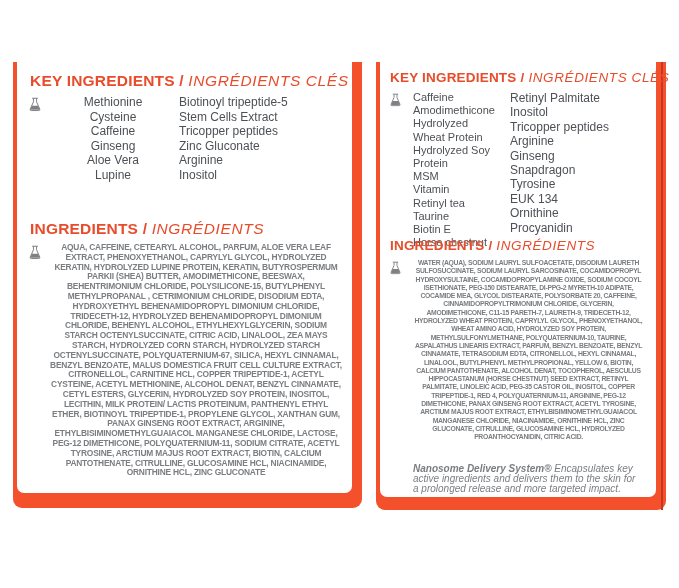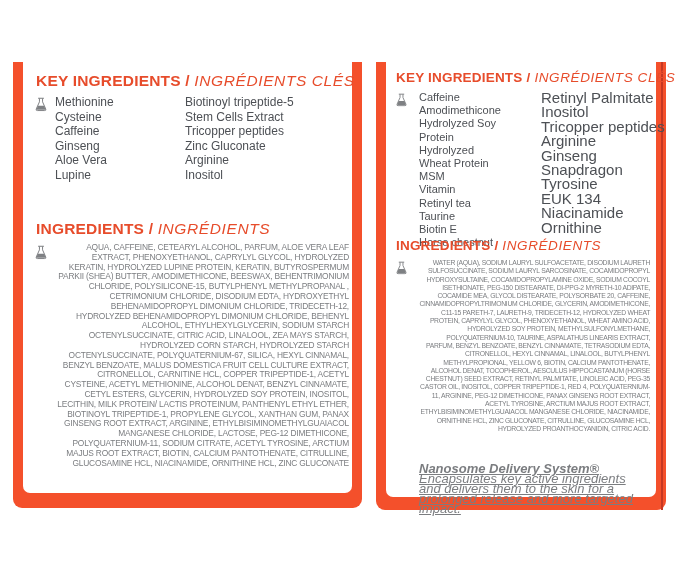--- a/index.html
+++ b/index.html
@@ -10,55 +10,55 @@
   html,body{background:#FFFFFF;}
   body{width:679px;height:588px;position:relative;overflow:hidden;
        font-family:"Liberation Sans","DejaVu Sans",sans-serif;}
   .page{position:absolute;inset:0;background:#FFFFFF;}
 
   .panel{position:absolute;background:var(--frame);border-radius:0 0 9px 9px;}
   .panel-left{left:13px;top:62px;width:349px;height:446px;}
   .panel-right{left:376px;top:62px;width:290px;height:448px;}
   .edge-line{position:absolute;right:3px;top:0;bottom:0;width:2px;background:var(--edge_line);}
 
-  .inner{position:absolute;left:10px;right:10px;top:0;background:var(--card);
+  .inner{position:absolute;left:4px;right:10px;top:0;background:var(--card);
          border-radius:0 0 7px 7px;}
   .panel-left .inner{bottom:15px;}
   .panel-right .inner{bottom:13px;}
 
   .hdr{position:absolute;color:var(--header);font-weight:bold;white-space:nowrap;letter-spacing:.2px;}
   .hdr .fr{font-weight:normal;font-style:italic;letter-spacing:.6px;}
   .hdr-lg{font-size:15.5px;}
   .hdr-sm{font-size:13.5px;}
 
   .l-key-hdr{left:13px;top:10px;}
   .l-flask1{left:11px;top:35px;}
-  .l-c1{left:32px;top:33px;width:128px;}
+  .l-c1{left:32px;top:33px;width:128px;text-align:center;}
   .l-c2{left:162px;top:33px;width:165px;}
   .l-inci-hdr{left:13px;top:158px;}
   .l-flask2{left:11px;top:183px;}
   .l-inci{left:32px;top:181px;width:294px;font-size:8.4px;line-height:9.8px;letter-spacing:-0.2px;}
 
   .r-key-hdr{left:10px;top:8px;}
   .r-flask1{left:9px;top:31px;}
   .r-c1{left:33px;top:29px;width:80px;}
   .r-c2{left:130px;top:29px;width:135px;}
   .r-c1{font-size:11px;line-height:13.2px;}
-  .r-c2{font-size:15px;line-height:14.4px;margin-left:25px;}
+  .r-c2{font-size:12px;line-height:14.4px;}
   .r-inci-hdr{left:10px;top:176px;}
   .r-flask2{left:9px;top:199px;}
   .r-inci{left:33px;top:197px;width:231px;font-size:6.8px;line-height:8.3px;letter-spacing:-0.3px;}
 
   .keylist{position:absolute;color:var(--key_text);}
   .l-c1,.l-c2{font-size:12px;line-height:14.6px;}
-  .inci{position:absolute;color:var(--inci_text);text-align:right;}
+  .inci{position:absolute;color:var(--inci_text);text-align:center;font-weight:bold;}
 
   .flask{position:absolute;display:block;line-height:0;}
   .note{position:absolute;left:33px;top:402px;width:229px;color:var(--inci_text);
-        font-size:13px;line-height:10px;font-style:italic;text-decoration:underline;}
+        font-size:10px;line-height:10px;font-style:italic;}
   .note .nt{font-weight:bold;}
 </style>
 </head>
 <body>
 
 <div class="page">
 
   <section class="panel panel-left">
     <div class="inner">
       <h2 class="hdr hdr-lg l-key-hdr">
@@ -111,40 +111,40 @@
       <span class="flask r-flask1">
         <svg width="13" height="14" viewBox="0 0 24 26" aria-hidden="true">
           <path d="M9.3 2.5 V8.4 L3.8 20.7 A2 2 0 0 0 5.6 23.5 H18.4 A2 2 0 0 0 20.2 20.7 L14.7 8.4 V2.5" fill="none" stroke="#7E8083" stroke-width="1.7"></path>
           <path d="M7 2.2 H17" stroke="#7E8083" stroke-width="1.8"></path>
           <path d="M6.6 15 H17.4 L19.8 20.9 A1.1 1.1 0 0 1 18.8 22.2 H5.2 A1.1 1.1 0 0 1 4.2 20.9 Z" fill="#7E8083"></path>
         </svg>
       </span>
       <div class="keylist r-c1">
           <div>Caffeine</div>
           <div>Amodimethicone</div>
+          <div>Hydrolyzed Wheat Protein</div>
           <div>Hydrolyzed Soy Protein</div>
-          <div>Hydrolyzed Wheat Protein</div>
           <div>MSM</div>
           <div>Vitamin</div>
           <div>Retinyl tea</div>
           <div>Taurine</div>
           <div>Biotin E</div>
           <div>Horse chestnut</div>
         </div>
       <div class="keylist r-c2">
           <div>Retinyl Palmitate</div>
           <div>Inositol</div>
           <div>Tricopper peptides</div>
           <div>Arginine</div>
           <div>Ginseng</div>
           <div>Snapdragon</div>
           <div>Tyrosine</div>
           <div>EUK 134</div>
-          <div>Niacinamide</div>
           <div>Ornithine</div>
+          <div>Procyanidin</div>
         </div>
 
       <h2 class="hdr hdr-sm r-inci-hdr">
         <span>INGREDIENTS</span><span> / </span><span class="fr">INGRÉDIENTS</span>
       </h2>
       <span class="flask r-flask2">
         <svg width="13" height="14" viewBox="0 0 24 26" aria-hidden="true">
           <path d="M9.3 2.5 V8.4 L3.8 20.7 A2 2 0 0 0 5.6 23.5 H18.4 A2 2 0 0 0 20.2 20.7 L14.7 8.4 V2.5" fill="none" stroke="#7E8083" stroke-width="1.7"></path>
           <path d="M7 2.2 H17" stroke="#7E8083" stroke-width="1.8"></path>
           <path d="M6.6 15 H17.4 L19.8 20.9 A1.1 1.1 0 0 1 18.8 22.2 H5.2 A1.1 1.1 0 0 1 4.2 20.9 Z" fill="#7E8083"></path>

